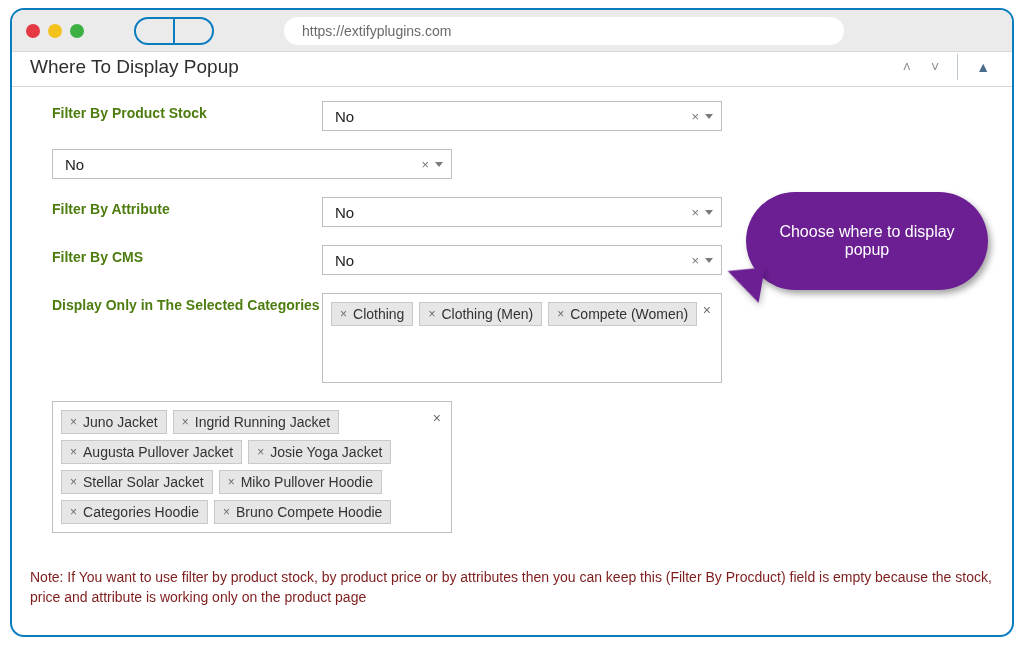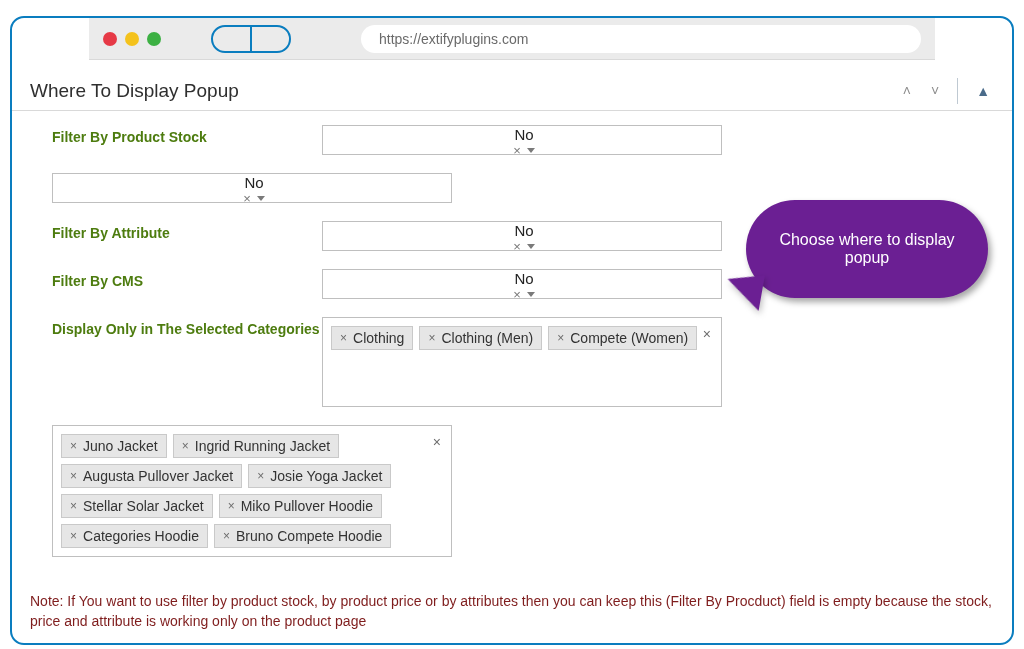--- a/index.html
+++ b/index.html
@@ -8,26 +8,25 @@
     background: #fff;
     width: 1024px;
     height: 649px;
     position: relative;
   }
   .browser-frame {
     border: 2px solid #0a7dbf;
     border-radius: 14px;
     width: 1004px;
     height: 629px;
-    margin: 16px auto;
+    margin: 8px auto;
     overflow: hidden;
     background: #fff;
     display: flex;
     flex-direction: column;
-    align-items: center;
   }
   .title-bar {
     background: #ebebeb;
     height: 42px;
     display: flex;
     align-items: center;
     padding: 0 14px;
     gap: 10px;
     border-bottom: 1px solid #d9d9d9;
   }
@@ -63,21 +62,21 @@
   .content {
     flex: 1;
     overflow: auto;
     padding: 0;
     position: relative;
   }
   .section-header {
     display: flex;
     align-items: center;
     justify-content: space-between;
-    padding: 18px 16px 6px 18px;
+    padding: 2px 16px 6px 18px;
     border-bottom: 1px solid #d9d9d9;
   }
   .section-title {
     font-size: 19px;
     color: #2f2f2f;
   }
   .header-controls {
     display: flex; align-items: center; gap: 8px;
   }
   .chev {
@@ -110,21 +109,20 @@
   .select {
     border: 1px solid #bfbfbf;
     height: 30px;
     display: flex;
     align-items: center;
     justify-content: space-between;
     padding: 0 8px 0 12px;
     font-size: 15px;
     color: #222;
     background: #fff;
-    flex-direction: column;
   }
   .select .clear-caret {
     display: flex; align-items: center; gap: 6px;
     color: #777;
     font-size: 13px;
   }
   .caret-down {
     width: 0; height: 0;
     border-left: 4px solid transparent;
     border-right: 4px solid transparent;

